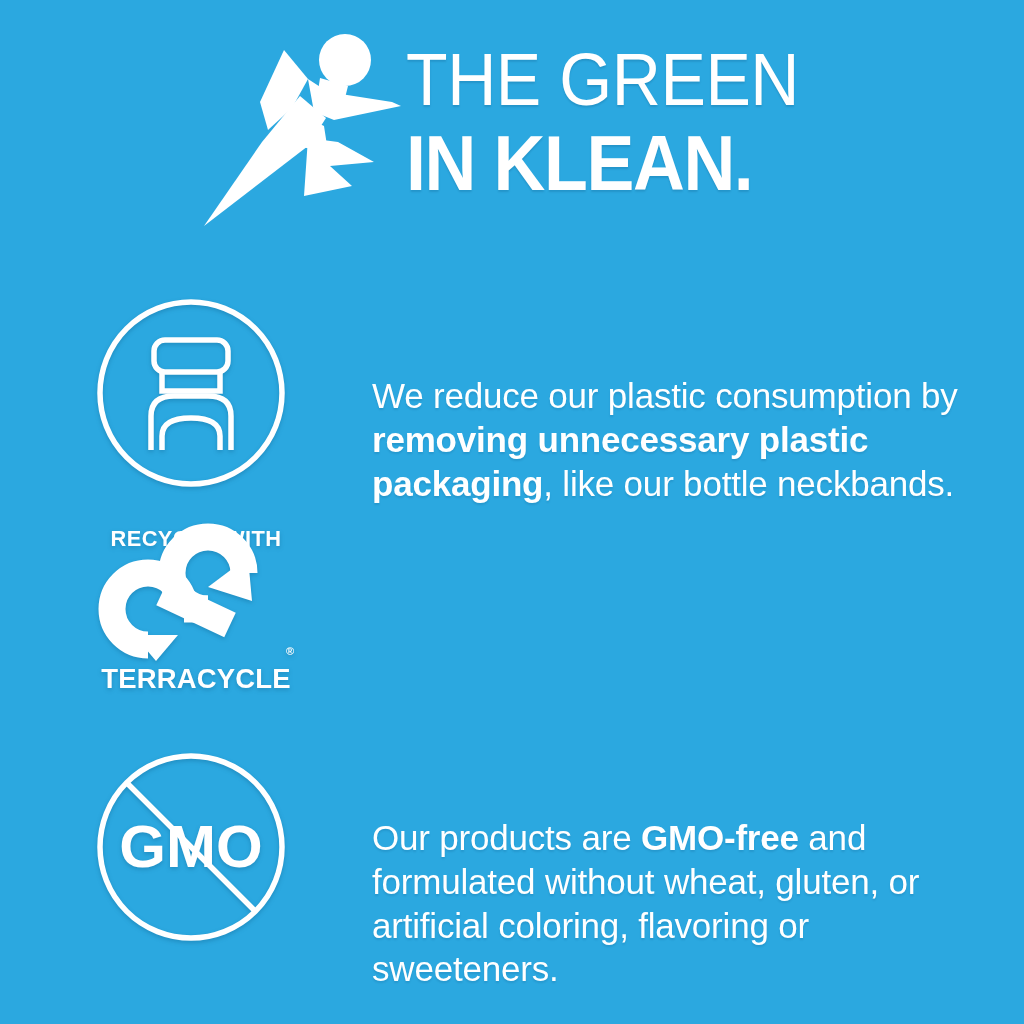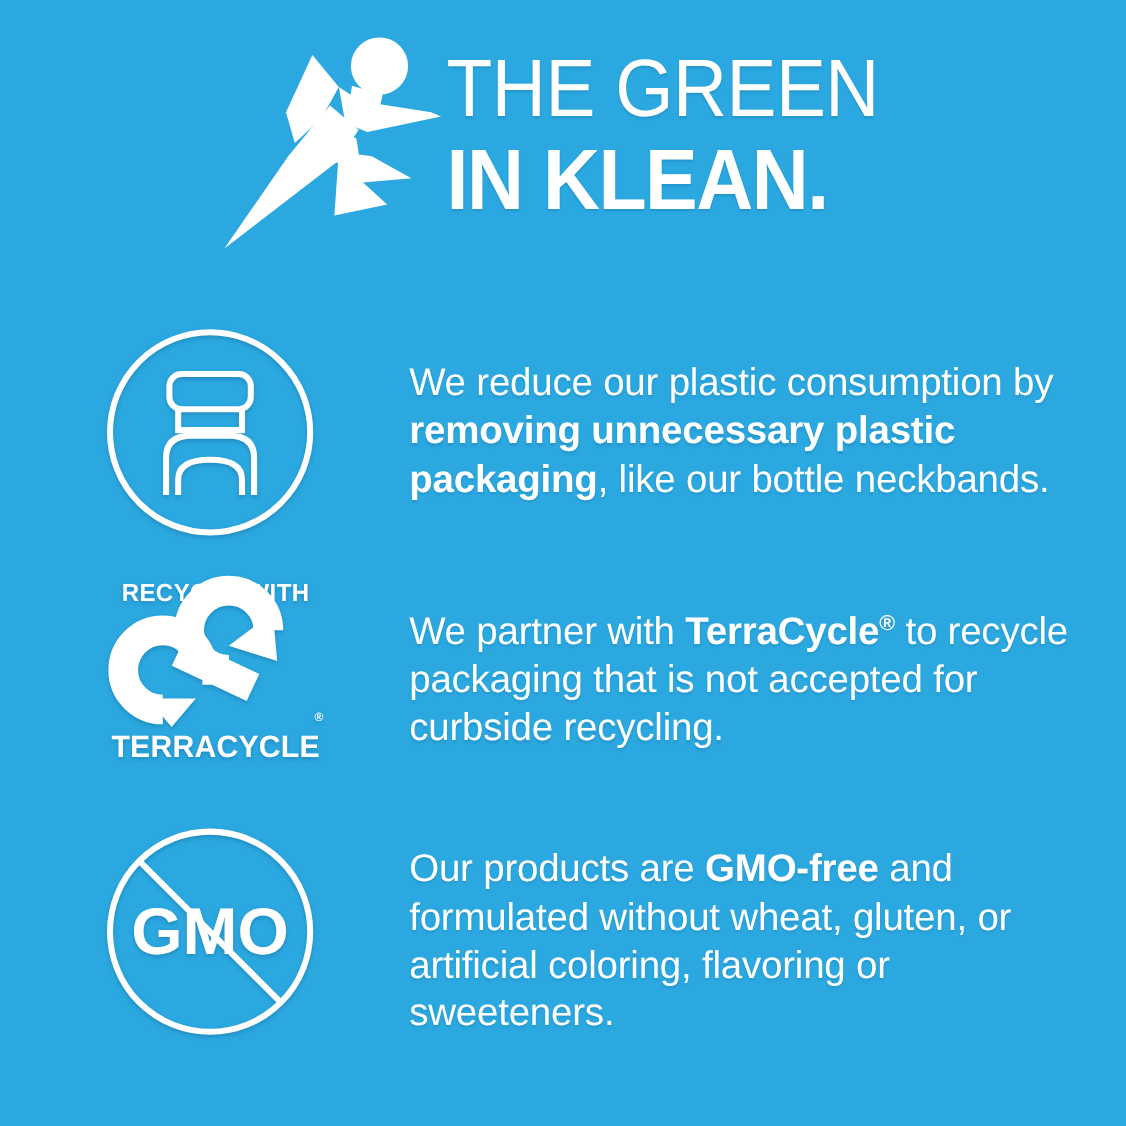--- a/index.html
+++ b/index.html
@@ -77,20 +77,21 @@
     flex:1 1 auto;
     padding-right:20px;
   }
 
   .body-text {
     font-size:35px;
     line-height:1.25;
     font-weight:normal;
     letter-spacing:-0.2px;
     text-shadow:0 2px 2px rgba(0,60,100,0.14);
+    margin-top:48px;
   }
   .body-text b {
     font-weight:bold;
   }
   #row-0 .text-cell { padding-top:28px; }
   #row-1 .text-cell { padding-top:24px; }
   #row-2 .text-cell { padding-top:16px; }
 
   .reg-mark {
     font-size:0.56em;
@@ -220,25 +221,20 @@
 
             <polygon points="38,78 82,78 60,104"></polygon>
 
             <polygon points="112,30 152,0 156,44"></polygon>
           </g>
           <text id="tc-reg" x="190" y="98" fill="#ffffff" font-size="11" font-weight="bold">®</text>
         </svg>
       </div>
       <div id="tc-bottom-text">TERRACYCLE</div>
     </div>
-  </div>
-  <div class="text-cell">
-    <p class="body-text">
-      <span>We partner with </span><b>TerraCycle</b><b class="reg-mark">®</b><span> to recycle packaging that is not accepted for curbside recycling.</span>
-    </p>
   </div>
 </div>
 
 <div class="row" id="row-2">
   <div class="icon-cell">
     <div style="filter:drop-shadow(0 2px 2px rgba(0,60,100,0.25));text-align:center;">
       <svg viewBox="0 0 190 190" width="190" height="190" aria-hidden="true">
         <g fill="none" stroke="#ffffff" stroke-width="5.5">
           <circle cx="95" cy="95" r="91"></circle>
           <line x1="31" y1="31" x2="159" y2="159"></line>

